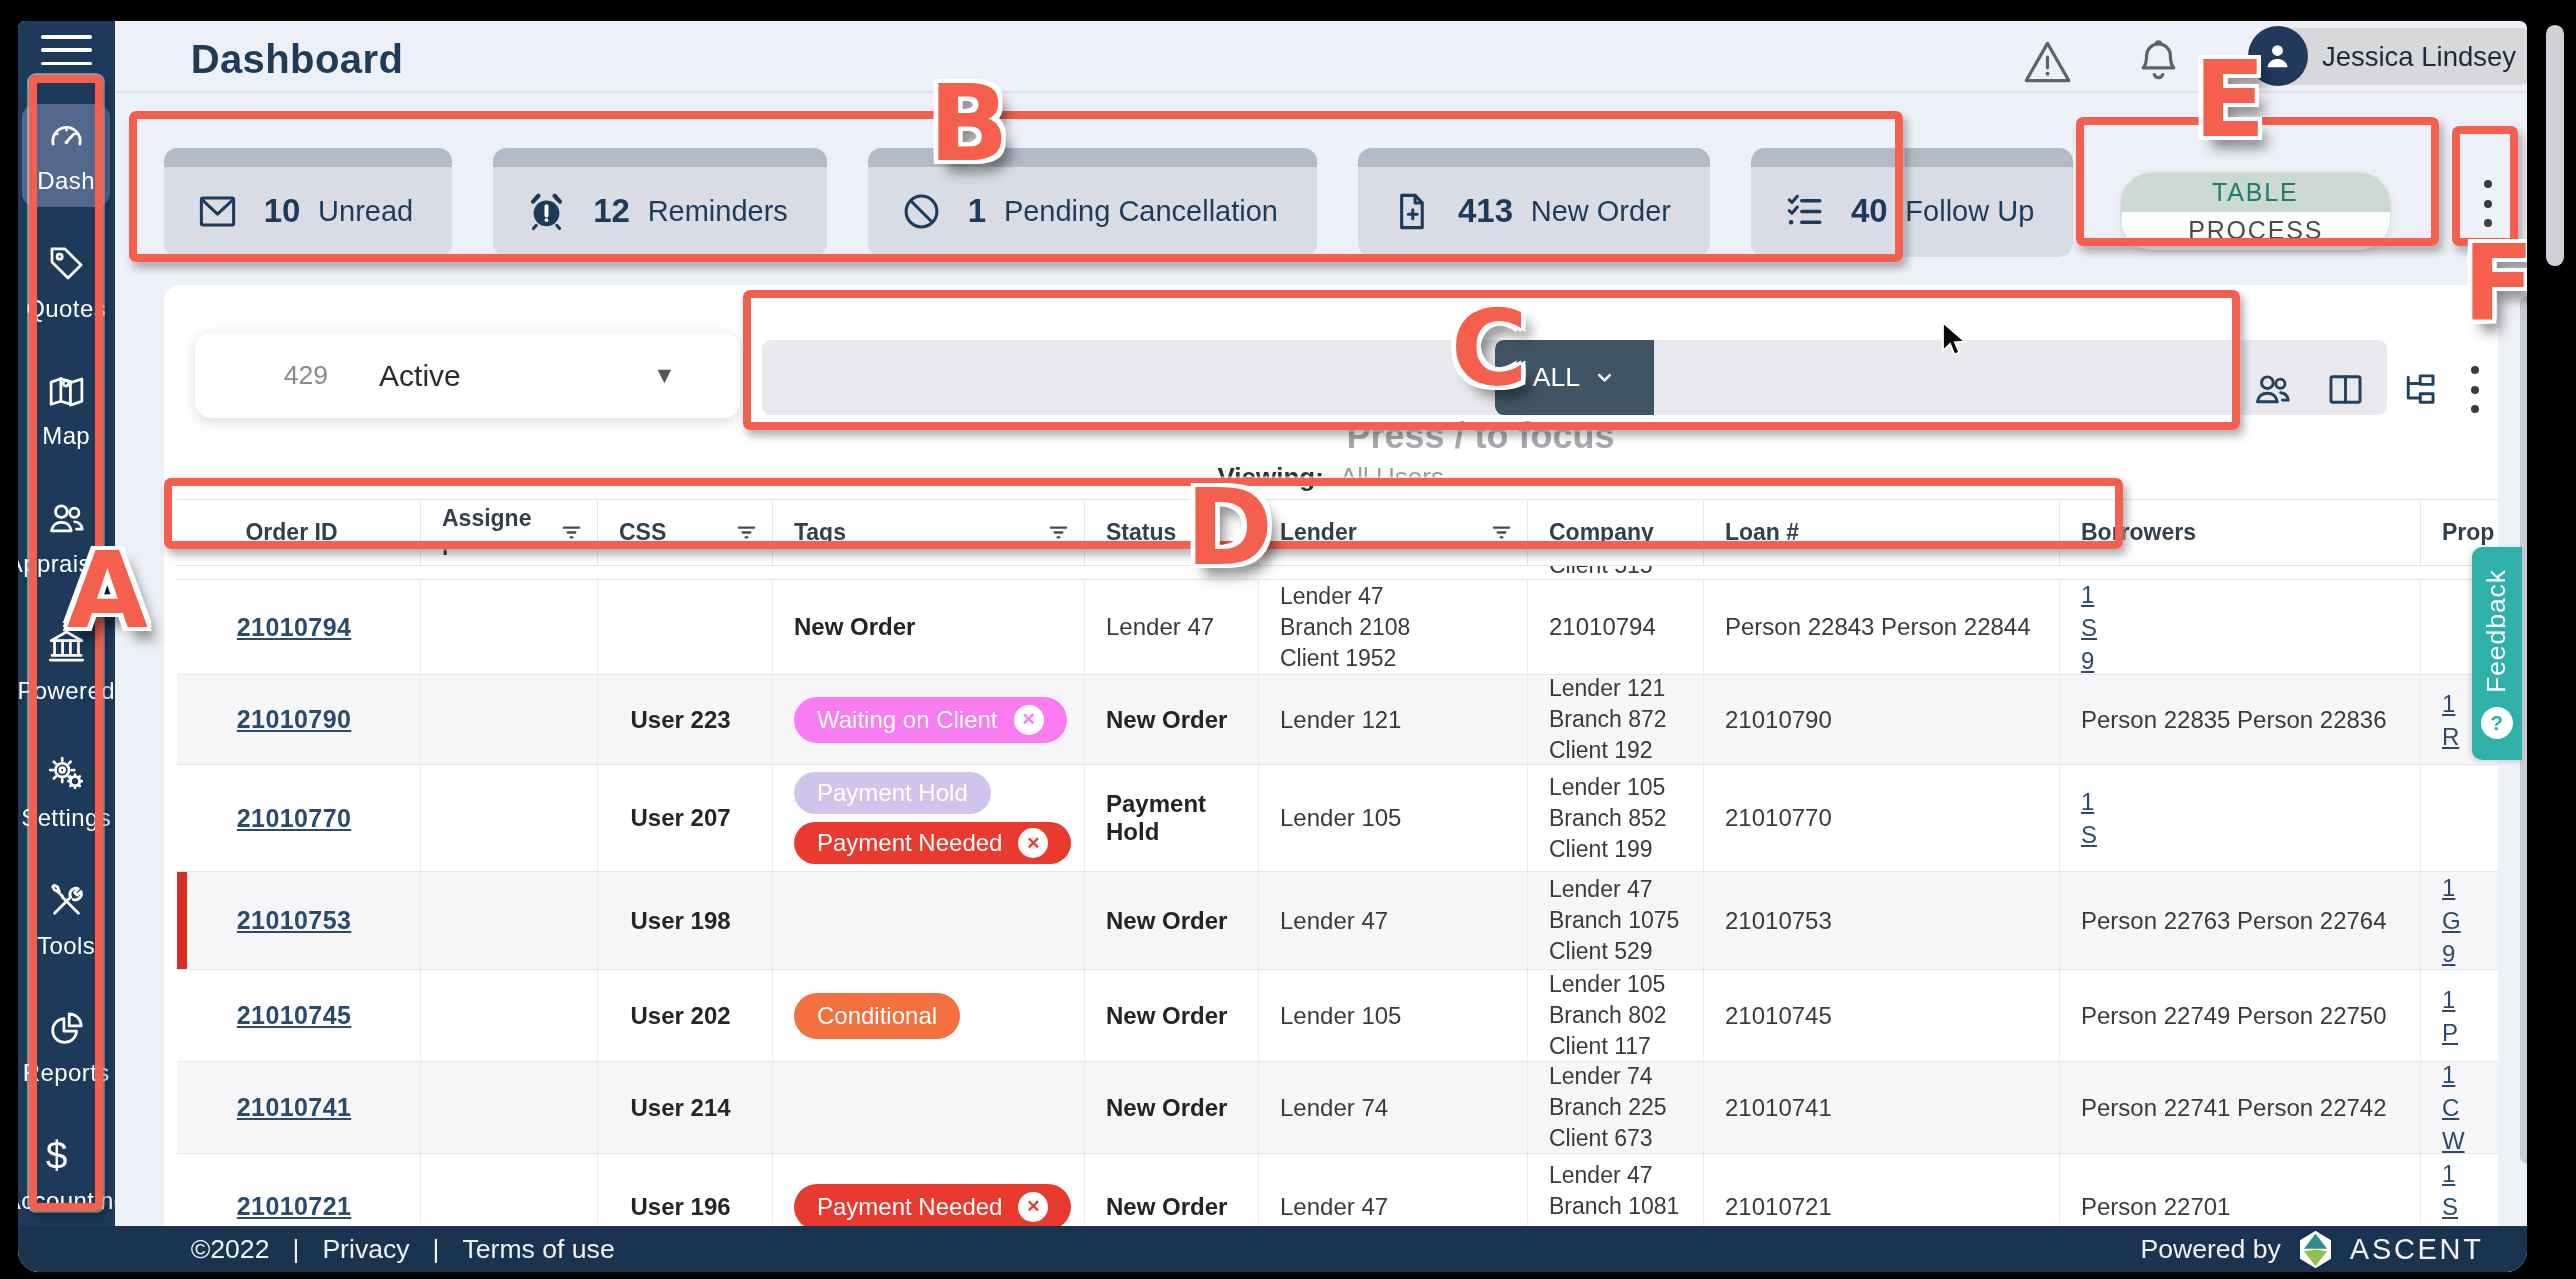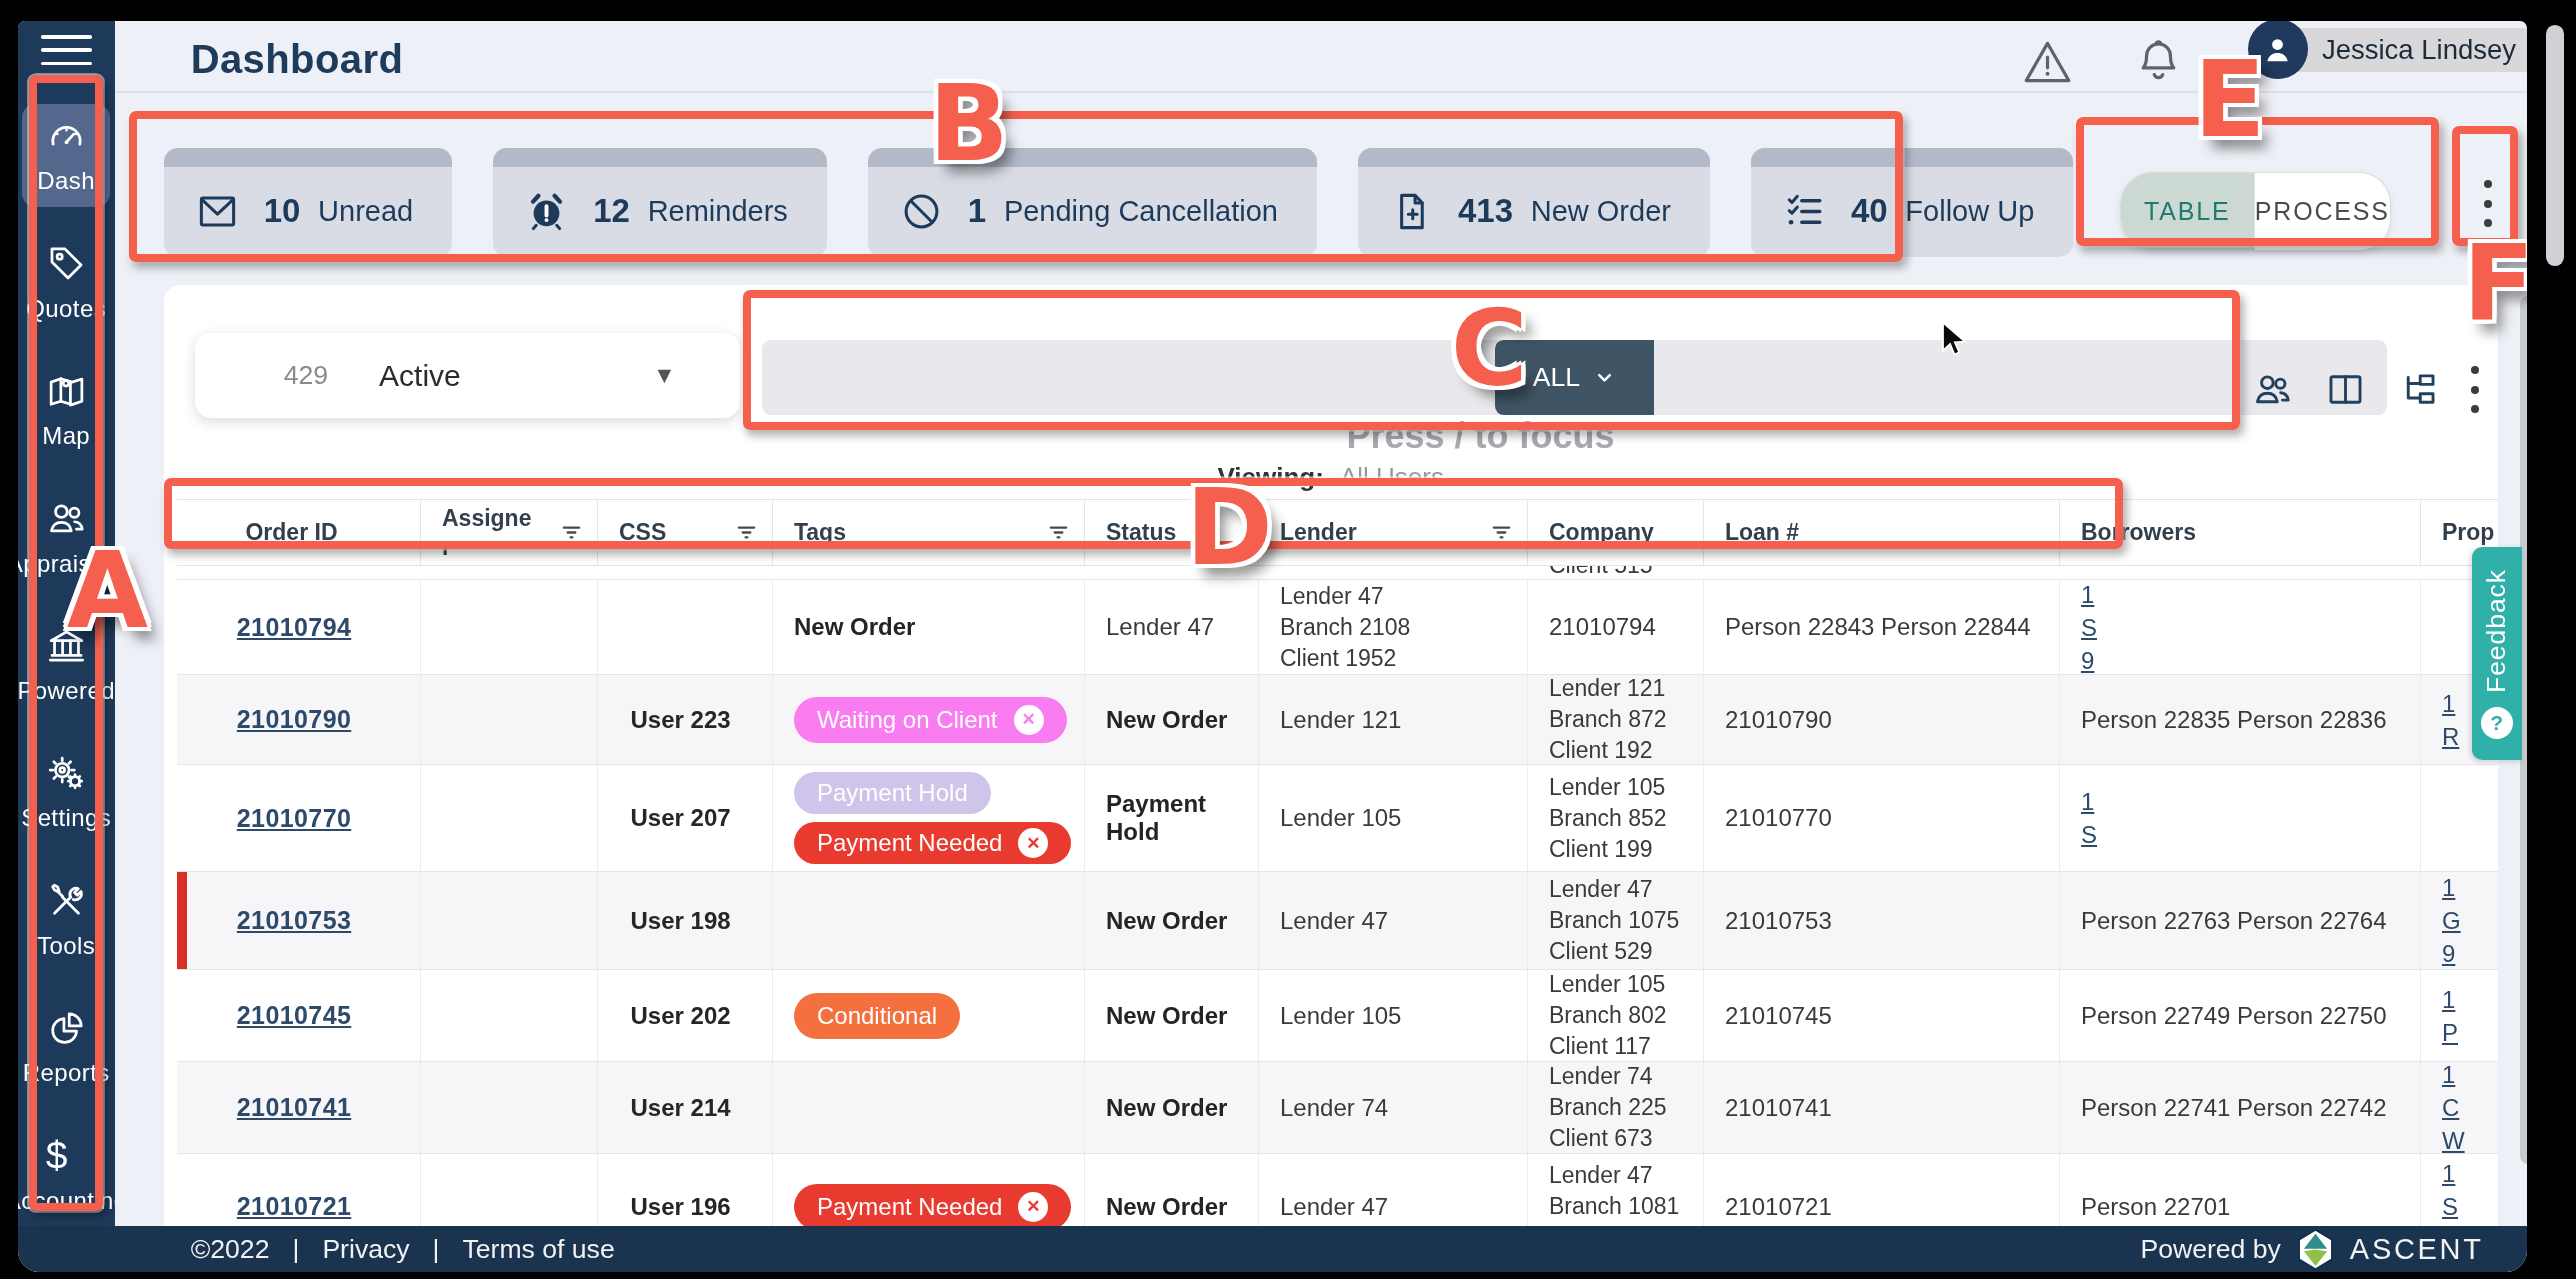--- a/index.html
+++ b/index.html
@@ -22,41 +22,41 @@
   .nav-ic svg { width:100%; height:100%; stroke:#fff; fill:none; stroke-width:1.6; stroke-linecap:round; stroke-linejoin:round; }
   .dollar-glyph { font-size:39px; color:#fff; line-height:41px; font-weight:400; }
 
   
   .header-line { position:absolute; left:97px; top:70px; right:0; height:1.8px; background:#dfe0e6; }
   .page-title { position:absolute; left:173px; top:16px; font-size:40px; font-weight:700; color:#1f3b5a; letter-spacing:0.4px; }
   .hdr-ic { position:absolute; width:51px; height:51px; }
   .hdr-ic svg { width:100%; height:100%; fill:none; stroke:#5f6368; stroke-width:1.5; stroke-linecap:round; stroke-linejoin:round; }
   .warn { left:2004px; top:16px; }
   .bell { left:2115px; top:14px; }
-  .user-pill { position:absolute; left:2232px; top:7px; height:44px; min-width:268px; background:#d8d8db; border-radius:28px;
+  .user-pill { position:absolute; left:2232px; top:7px; height:57px; min-width:268px; background:#d8d8db; border-radius:28px;
                display:flex; align-items:center; cursor:pointer; }
   .avatar { width:60px; height:60px; border-radius:50%; background:#20395c; margin-left:-1.8px; margin-top:-1.8px;
             display:flex; align-items:center; justify-content:center; flex:0 0 auto; }
   .avatar svg { width:35px; height:35px; }
   .user-name { font-size:27.5px; color:#1c2b3a; margin:0 30px 0 14px; white-space:nowrap; }
 
   
   .chips { position:absolute; left:146px; top:127px; display:flex; gap:41px; z-index:3; }
   .chip { background:#d9dce5; border-radius:14px; height:109px; display:flex; align-items:center;
           padding:17.7px 39px 0 32px; position:relative; overflow:hidden; cursor:pointer; }
   .chip::before { content:""; position:absolute; top:0; left:0; right:0; height:18.6px; background:#b2bac8; }
   .chip-ic { width:43px; height:43px; }
   .chip-ic svg { width:100%; height:100%; fill:none; stroke:#1e3a5a; stroke-width:1.7; stroke-linecap:round; stroke-linejoin:round; }
   .chip-count { font-size:33px; font-weight:700; color:#1e3a5a; margin:0 17.7px 0 25px; }
   .chip-label { font-size:29px; color:#1e3a5a; white-space:nowrap; }
 
   
   .toggle { position:absolute; left:2102px; top:151px; width:271px; height:79px; background:#fff;
             border:1.8px solid #dcdcdc; border-radius:32px; display:flex; overflow:hidden;
-            box-shadow:0 2.7px 7px rgba(0,0,0,.08); z-index:3; }
+            box-shadow:0 2.7px 7px rgba(0,0,0,.08); z-index:3;flex-direction:column; }
   .seg { flex:1; display:flex; align-items:center; justify-content:center; font-size:25px; letter-spacing:1.8px; cursor:pointer; }
   .seg.sel { background:#ccd8d2; color:#1f7a70; }
   .seg.unsel { color:#4b4b4b; border-left:0.9px solid #e2e2e2; }
   .kebab { position:absolute; display:flex; flex-direction:column; gap:11.5px; cursor:pointer; z-index:3; }
   .kebab i { width:8px; height:8px; border-radius:50%; background:#3c3c3c; display:block; }
   .kebab.top-kebab { left:2466px; top:159px; }
 
   
   .card { position:absolute; left:146px; top:264px; width:2334px; height:941px; background:#fff;
           border-radius:16px 16px 0 0; overflow:hidden; z-index:2; }

